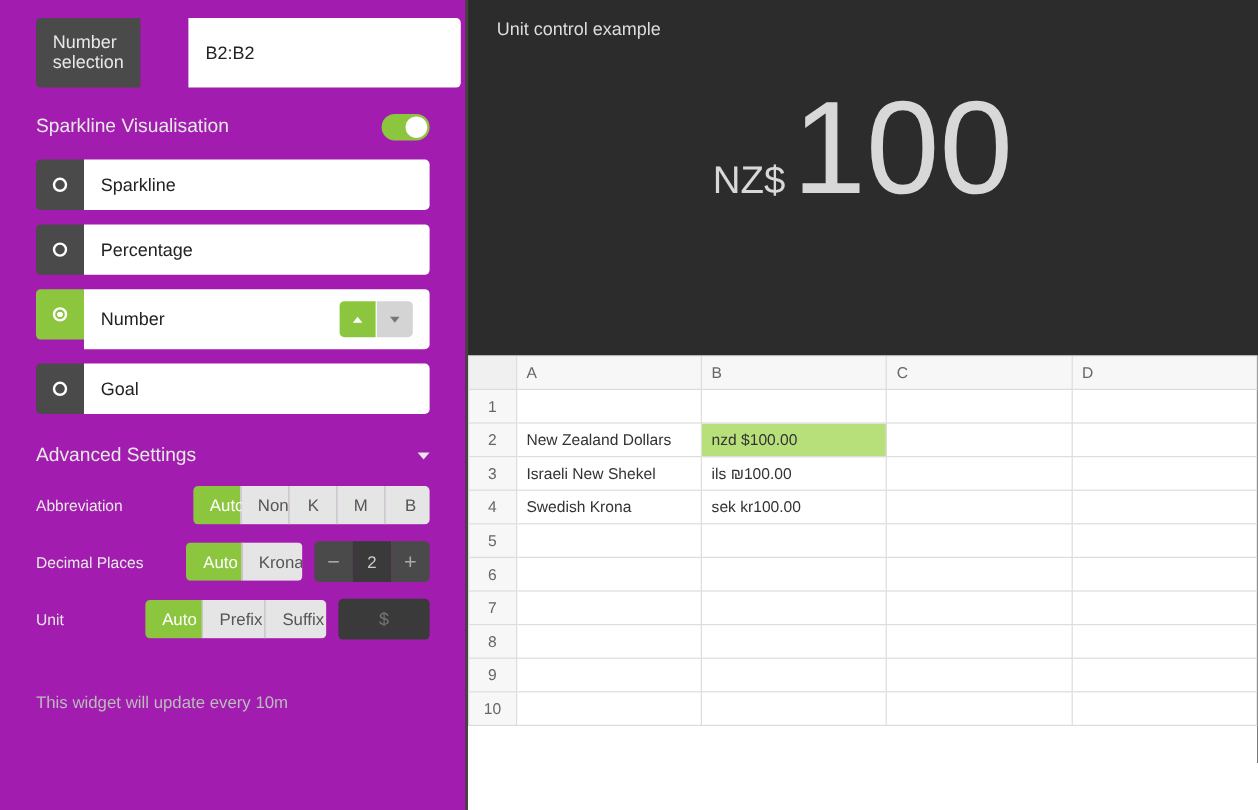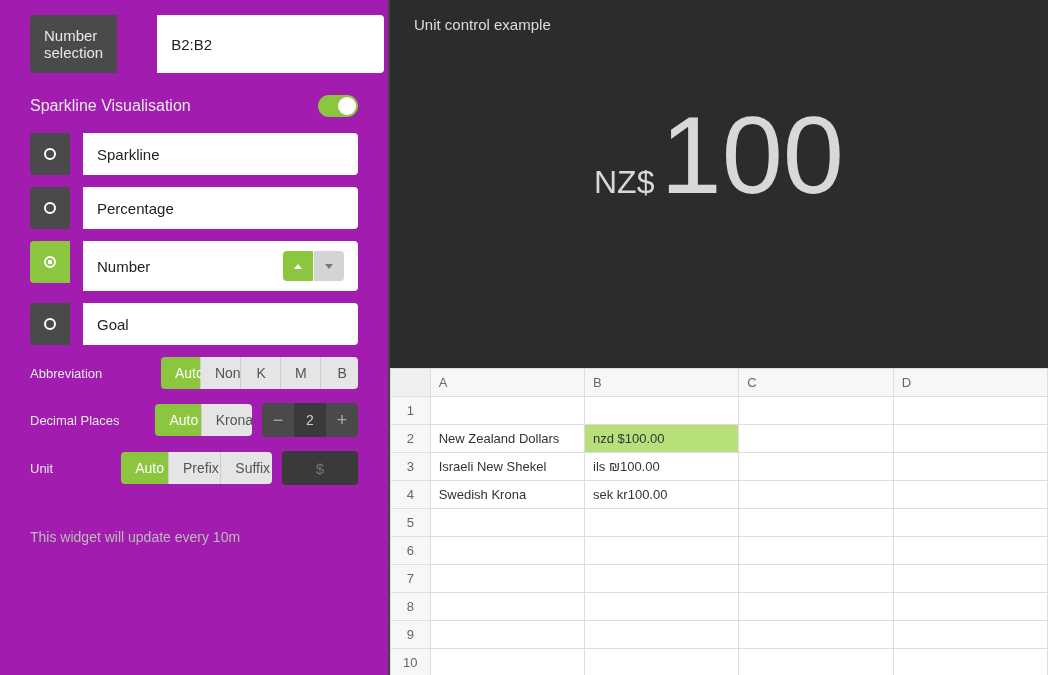--- a/index.html
+++ b/index.html
@@ -67,21 +67,20 @@
     right: 2px;
     top: 2px;
     width: 18px;
     height: 18px;
     background: #fff;
     border-radius: 50%;
   }
   .radio-row {
     display: flex;
     margin-bottom: 12px;
-    gap: 13px;
   }
   .radio-box {
     width: 40px;
     height: 42px;
     background: #4a4a4a;
     border-radius: 4px 0 0 4px;
     display: flex;
     align-items: center;
     justify-content: center;
   }
@@ -189,21 +188,21 @@
     font-size: 15px;
   }
   .note {
     color: #bbb;
     font-size: 14px;
     margin-top: 44px;
   }
   
   .preview-top {
     background: #2c2c2c;
-    height: 368px;
+    height: 296px;
     padding: 16px 24px;
     color: #e8e8e8;
     position: relative;
   }
   .preview-title {
     font-size: 15px;
     color: #ddd;
   }
   .big-num {
     position: absolute;
@@ -321,20 +320,24 @@
       <div class="radio-row">
         <div class="radio-box">
           <div class="radio-circle"></div>
         </div>
         <div class="radio-label">
           <span>Goal</span>
         </div>
       </div>
     </div>
 
+  <div class="adv-header">
+    <span>Advanced Settings</span>
+    <span class="caret-down"></span>
+  </div>
 
   <div class="setting-row">
     <div class="setting-label">Abbreviation</div>
     <div class="seg" id="abbr-seg">
         <div class="btn active">Auto</div>
         <div class="btn">None</div>
         <div class="btn">K</div>
         <div class="btn">M</div>
         <div class="btn">B</div>
       </div>

